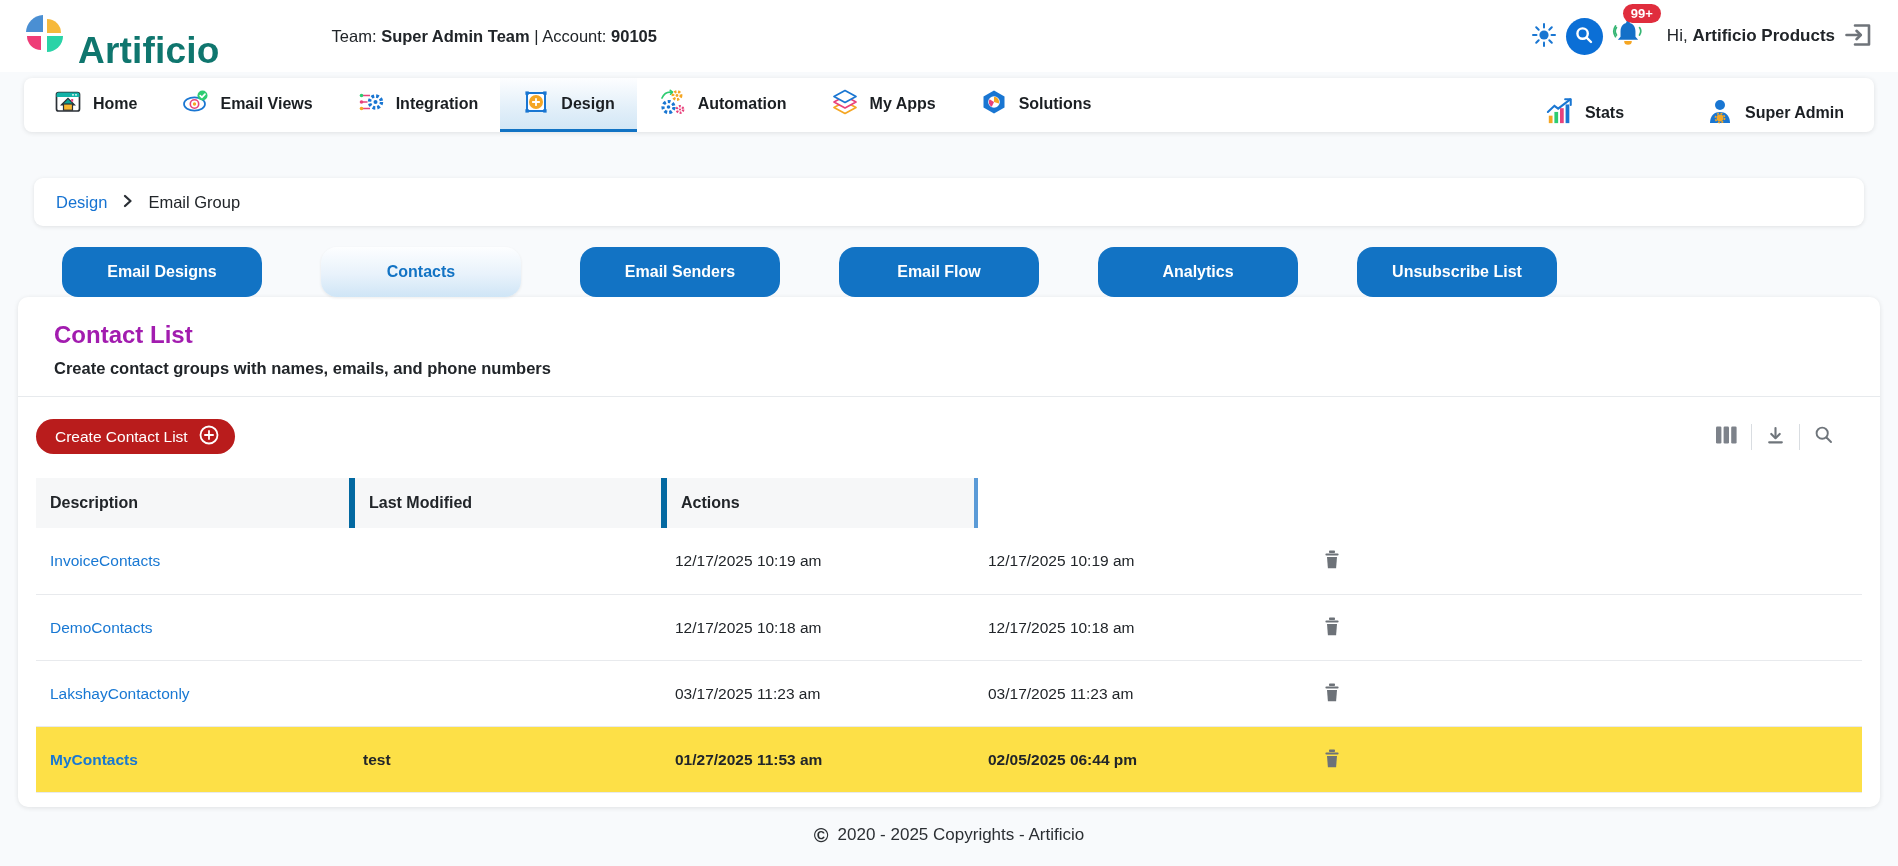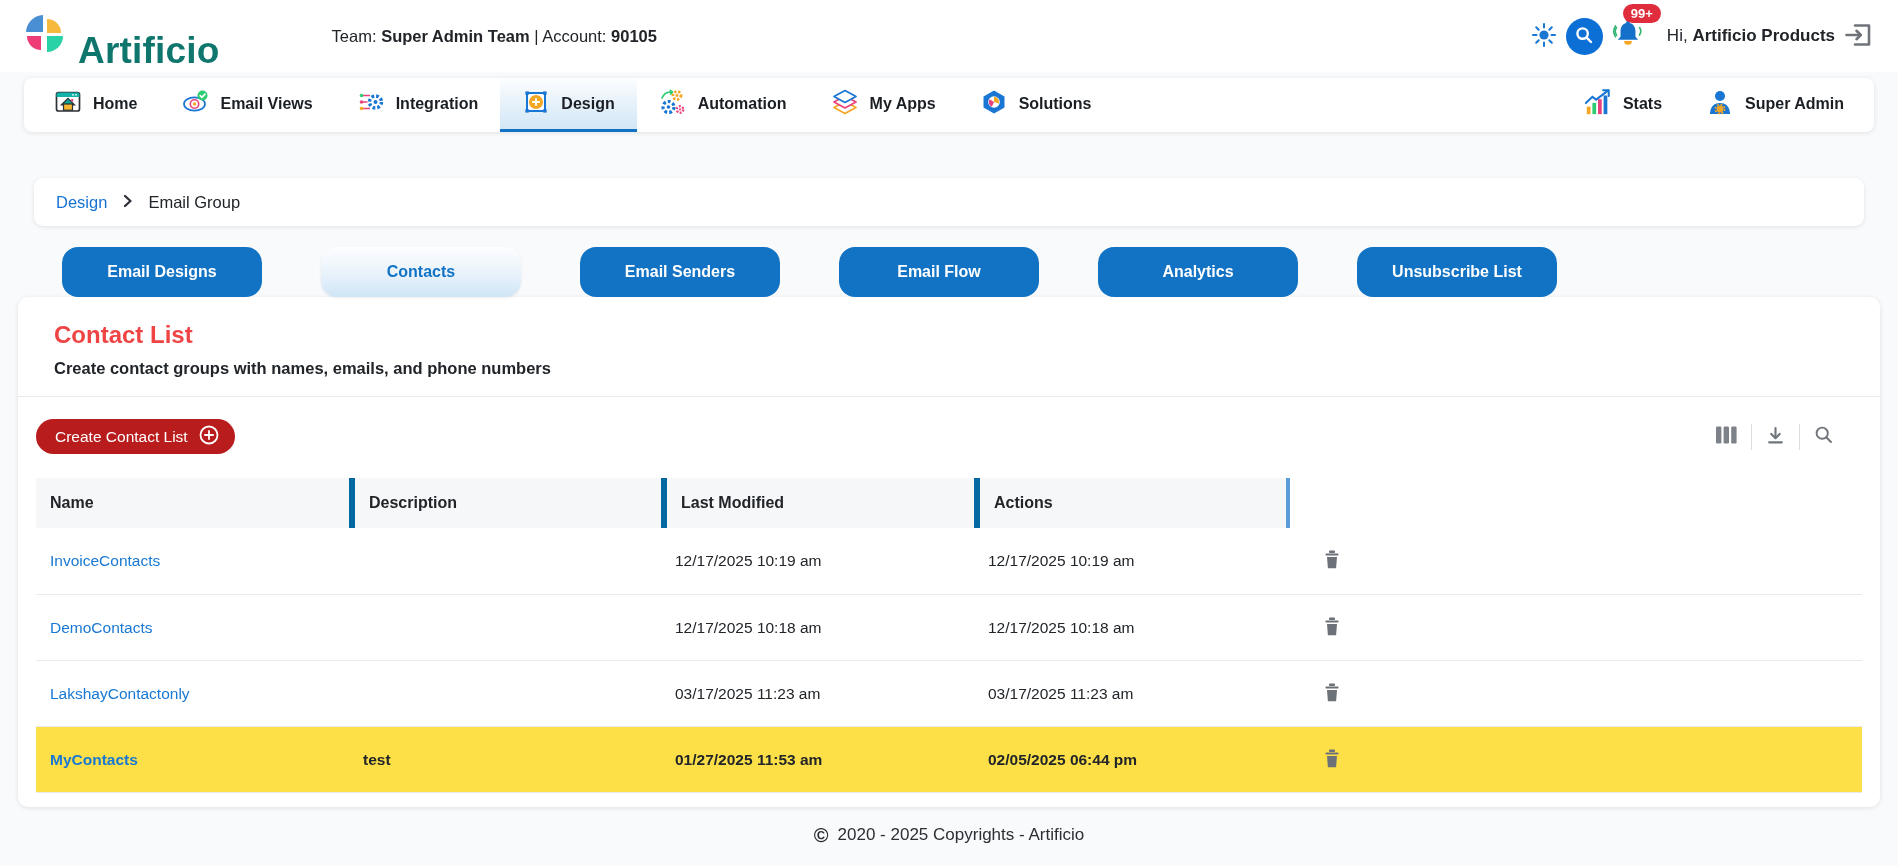--- a/index.html
+++ b/index.html
@@ -18,36 +18,36 @@
   .search-circle { width:37px; height:37px; border-radius:50%; background:#0b6fd6; display:flex; align-items:center; justify-content:center; border:none; cursor:pointer; }
   .bell-wrap { position:relative; margin-right:14px; }
   .badge { position:absolute; top:-14px; left:12px; background:#e02d3d; color:#fff; font-size:13px; font-weight:bold; border-radius:11px; padding:2px 8px; white-space:nowrap; }
   .greeting { font-size:17px; }
   .greeting b { font-weight:bold; }
 
   
   .nav-card { margin:6px 24px 0; height:54px; background:#fff; border-radius:8px; box-shadow:0 1px 5px rgba(0,0,0,.10); display:flex; align-items:stretch; padding:0 8px; }
   .nav-item { display:flex; align-items:center; gap:11px; padding:0 22px; font-size:16px; font-weight:600; color:#1b1f23; cursor:pointer; border-bottom:3px solid transparent; }
   .nav-item.active { background:linear-gradient(180deg,#fdfeff 0%,#e2eff9 60%,#d3e7f6 100%); border-bottom:3px solid #1273c4; }
-  .nav-right { margin-left:auto; display:flex; align-items:center; }
+  .nav-right { margin-left:auto; display:flex; align-items:flex-end;gap:38px; }
 
   
   .breadcrumb-card { margin:46px 34px 0; height:48px; background:#fff; border-radius:9px; box-shadow:0 1px 4px rgba(0,0,0,.10); display:flex; align-items:center; gap:14px; padding:0 22px; font-size:16.5px; }
   .crumb-link { color:#1673d2; cursor:pointer; text-decoration:none; }
   .crumb-current { color:#212529; }
 
   
   .tabs { margin:21px 18px 0; display:flex; gap:15px; }
   .tab { width:200px; height:50px; border:none; border-radius:16px; background:#1273c4; color:#fff; font-family:"Liberation Sans",sans-serif; font-size:16px; font-weight:bold; cursor:pointer;margin-left:44px; }
   .tab.active { background:linear-gradient(180deg,#fdfeff 0%,#e8f2fb 55%,#cfe5f6 100%); color:#1273c4; box-shadow:0 1px 3px rgba(0,0,0,.08); }
 
   
   .main-card { margin:0 18px; background:#fff; border-radius:10px; box-shadow:0 1px 5px rgba(0,0,0,.10); padding:0 18px 14px; }
   .title-block { padding:24px 0 18px; border-bottom:1px solid #e7eaed; margin:0 -18px; padding-left:36px; }
-  .page-title { font-size:24px; font-weight:bold; color:#ef4444; }
+  .page-title { font-size:24px; font-weight:bold; color:#a21caf; }
   .page-subtitle { margin-top:10px; font-size:16.5px; font-weight:600; color:#212529; }
   .toolbar { display:flex; align-items:center; padding:22px 14px 24px 0; }
   .create-btn { display:inline-flex; align-items:center; gap:11px; height:35px; padding:0 16px 0 19px; background:#b91c1c; border:none; border-radius:18px; color:#fff; font-family:"Liberation Sans",sans-serif; font-size:15.5px; cursor:pointer; }
   .toolbar-icons { margin-left:auto; display:flex; align-items:center; }
   .tool-btn { background:none; border:none; cursor:pointer; padding:4px 14px; display:flex; align-items:center; }
   .v-div { width:1px; height:26px; background:#d9dde1; }
 
   
   .grid-row { display:grid; grid-template-columns:313px 312px 313px 312px 300px 1fr; }
   .thead { height:50px; align-items:center; }
@@ -339,21 +339,20 @@
               <circle cx="8.2" cy="8.2" r="5.6"></circle>
                 <line x1="12.5" y1="12.5" x2="17" y2="17"></line>
             </svg>
           </span>
         </button>
       </div>
     </div>
 
     <div class="table">
       <div class="grid-row thead">
-        <div class="th">Name</div>
         <div class="th">Description</div>
         <div class="th">Last Modified</div>
         <div class="th">Actions</div>
         <div class="th th-empty"></div>
       </div>
 
       <div class="tbody">
         <div class="grid-row trow">
           <div class="td"><a class="name-link">InvoiceContacts</a></div>
           <div class="td"></div>

